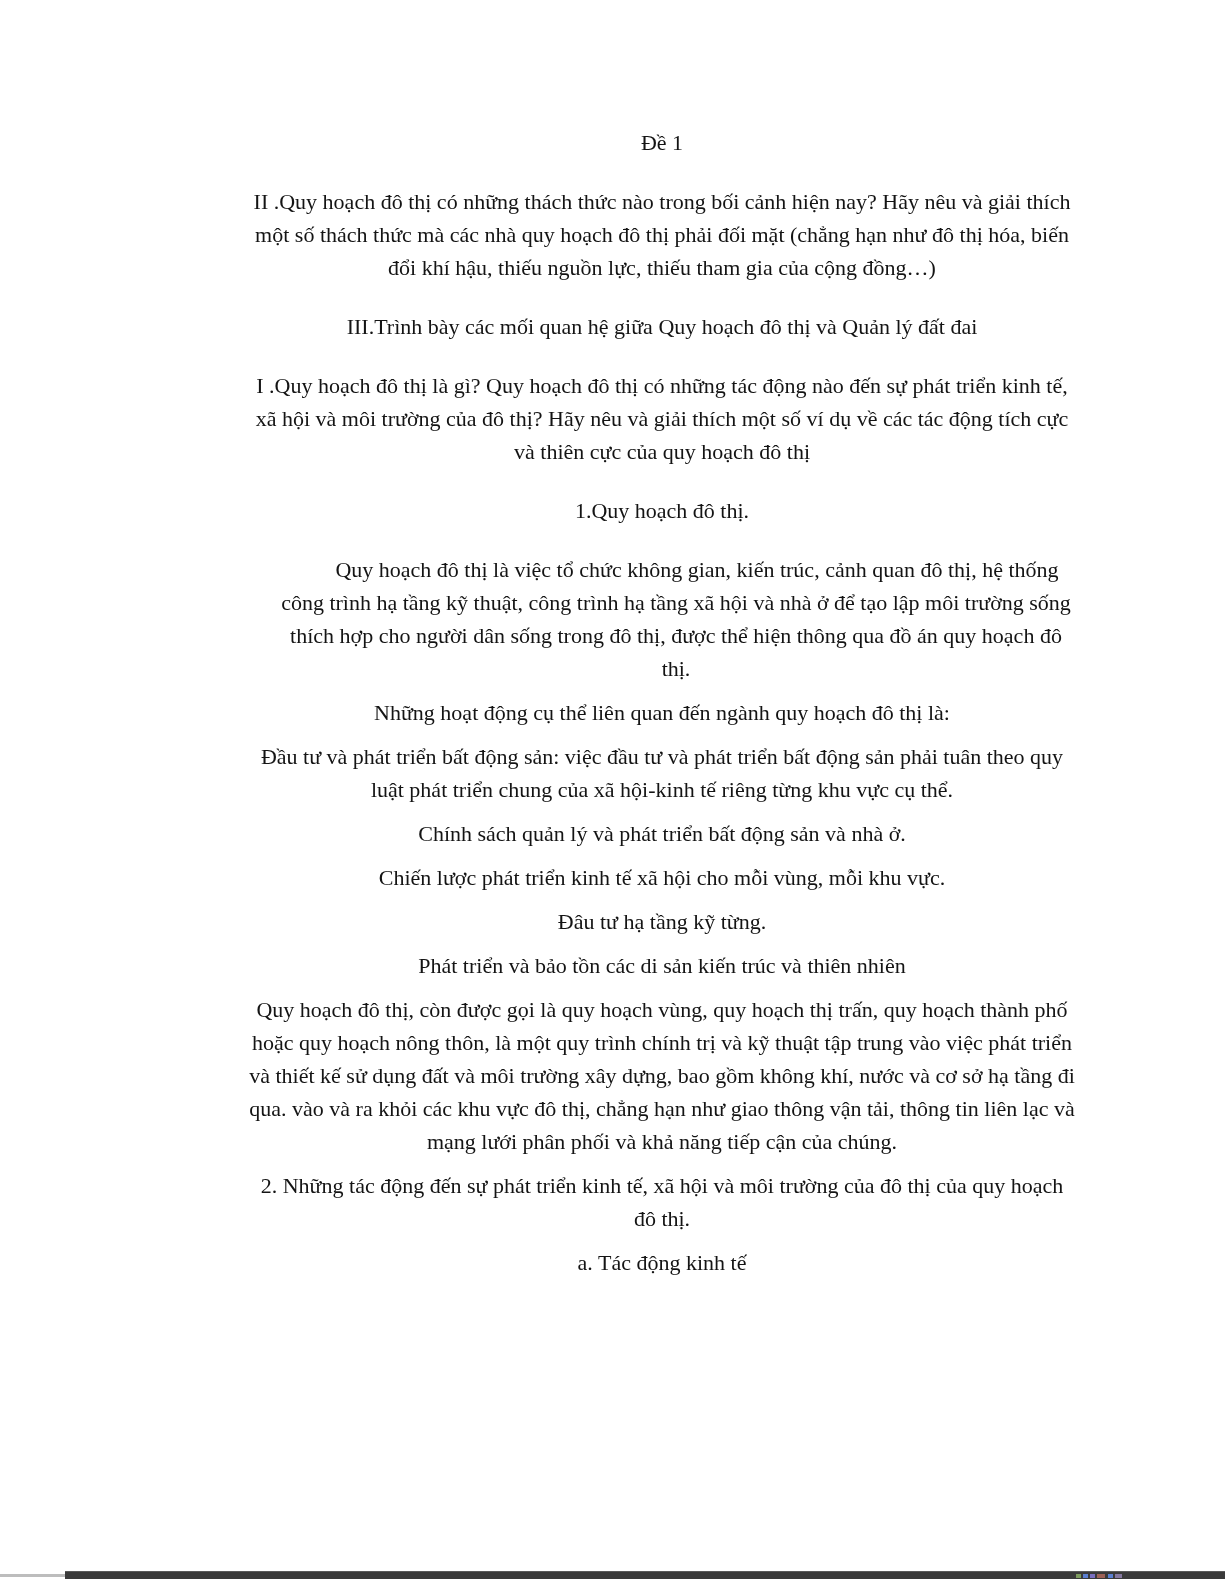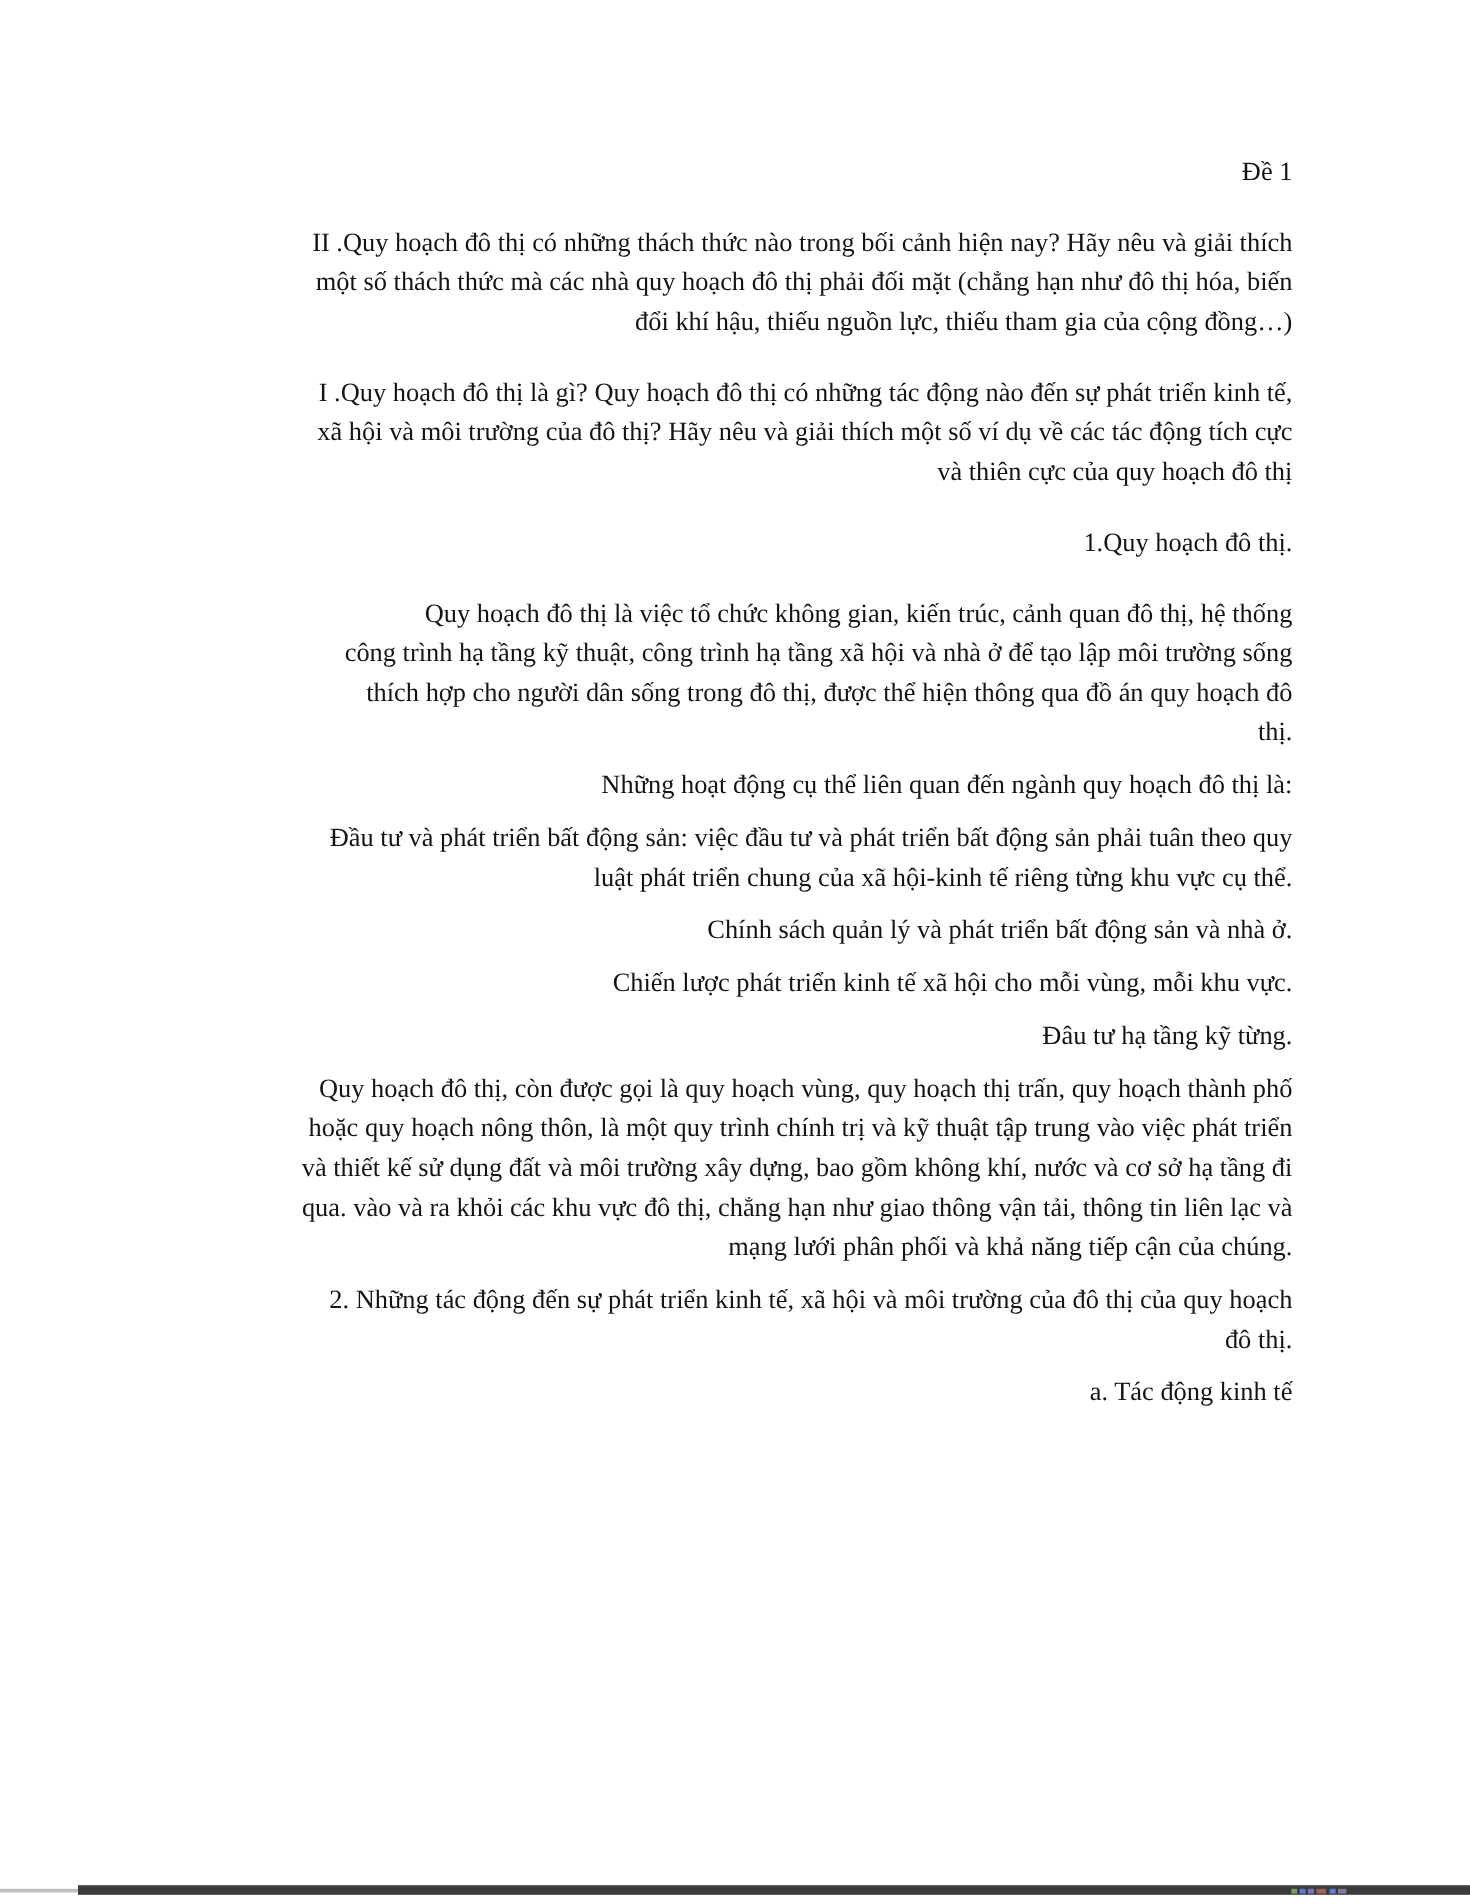--- a/index.html
+++ b/index.html
@@ -18,21 +18,21 @@
   .doc-page {
     position: absolute;
     left: 247px;
     top: 126px;
     width: 830px;
   }
   .para {
     margin: 0 0 11px 0;
     font-size: 22px;
     line-height: 33px;
-    text-align: right;
+    text-align: center;
     white-space: normal;
   }
   .g-lg { margin-bottom: 26px; }
   .first-indent { text-indent: 42px; margin-left: 28px; }
 
   
   .bottom-strip-left {
     position: absolute;
     left: 0;
     bottom: 8px;
@@ -62,30 +62,32 @@
   .chip-4 { left: 1043px; }
   .chip-5 { left: 1050px; width: 7px; }
 </style>
 </head>
 <body>
 
 <div class="doc-page">
   <p class="para g-lg">Đề 1</p>
 
   <p class="para g-lg">II .Quy hoạch đô thị có những thách thức nào trong bối cảnh hiện nay? Hãy nêu và giải thích một số thách thức mà các nhà quy hoạch đô thị phải đối mặt (chẳng hạn như đô thị hóa, biến đổi khí hậu, thiếu nguồn lực, thiếu tham gia của cộng đồng…)</p>
+  <p class="para g-lg">III.Trình bày các mối quan hệ giữa Quy hoạch đô thị và Quản lý đất đai</p>
   <p class="para g-lg">I .Quy hoạch đô thị là gì? Quy hoạch đô thị có những tác động nào đến sự phát triển kinh tế, xã hội và môi trường của đô thị? Hãy nêu và giải thích một số ví dụ về các tác động tích cực và thiên cực của quy hoạch đô thị</p>
 
   <p class="para g-lg">1.Quy hoạch đô thị.</p>
   <p class="para first-indent">Quy hoạch đô thị là việc tổ chức không gian, kiến trúc, cảnh quan đô thị, hệ thống công trình hạ tầng kỹ thuật, công trình hạ tầng xã hội và nhà ở để tạo lập môi trường sống thích hợp cho người dân sống trong đô thị, được thể hiện thông qua đồ án quy hoạch đô thị.</p>
 
   <p class="para">Những hoạt động cụ thể liên quan đến ngành quy hoạch đô thị là:</p>
   <p class="para">Đầu tư và phát triển bất động sản: việc đầu tư và phát triển bất động sản phải tuân theo quy luật phát triển chung của xã hội-kinh tế riêng từng khu vực cụ thể.</p>
   <p class="para">Chính sách quản lý và phát triển bất động sản và nhà ở.</p>
   <p class="para">Chiến lược phát triển kinh tế xã hội cho mỗi vùng, mỗi khu vực.</p>
   <p class="para">Đâu tư hạ tầng kỹ từng.</p>
+  <p class="para">Phát triển và bảo tồn các di sản kiến trúc và thiên nhiên</p>
 
   <p class="para">Quy hoạch đô thị, còn được gọi là quy hoạch vùng, quy hoạch thị trấn, quy hoạch thành phố hoặc quy hoạch nông thôn, là một quy trình chính trị và kỹ thuật tập trung vào việc phát triển và thiết kế sử dụng đất và môi trường xây dựng, bao gồm không khí, nước và cơ sở hạ tầng đi qua. vào và ra khỏi các khu vực đô thị, chẳng hạn như giao thông vận tải, thông tin liên lạc và mạng lưới phân phối và khả năng tiếp cận của chúng.</p>
 
   <p class="para">2. Những tác động đến sự phát triển kinh tế, xã hội và môi trường của đô thị của quy hoạch đô thị.</p>
   <p class="para">a. Tác động kinh tế</p>
 </div>
 
 <div class="bottom-strip-left" style="background: rgb(189, 189, 189);"></div>
 
 <div class="bottom-bar" style="background: rgb(58, 58, 58);">

